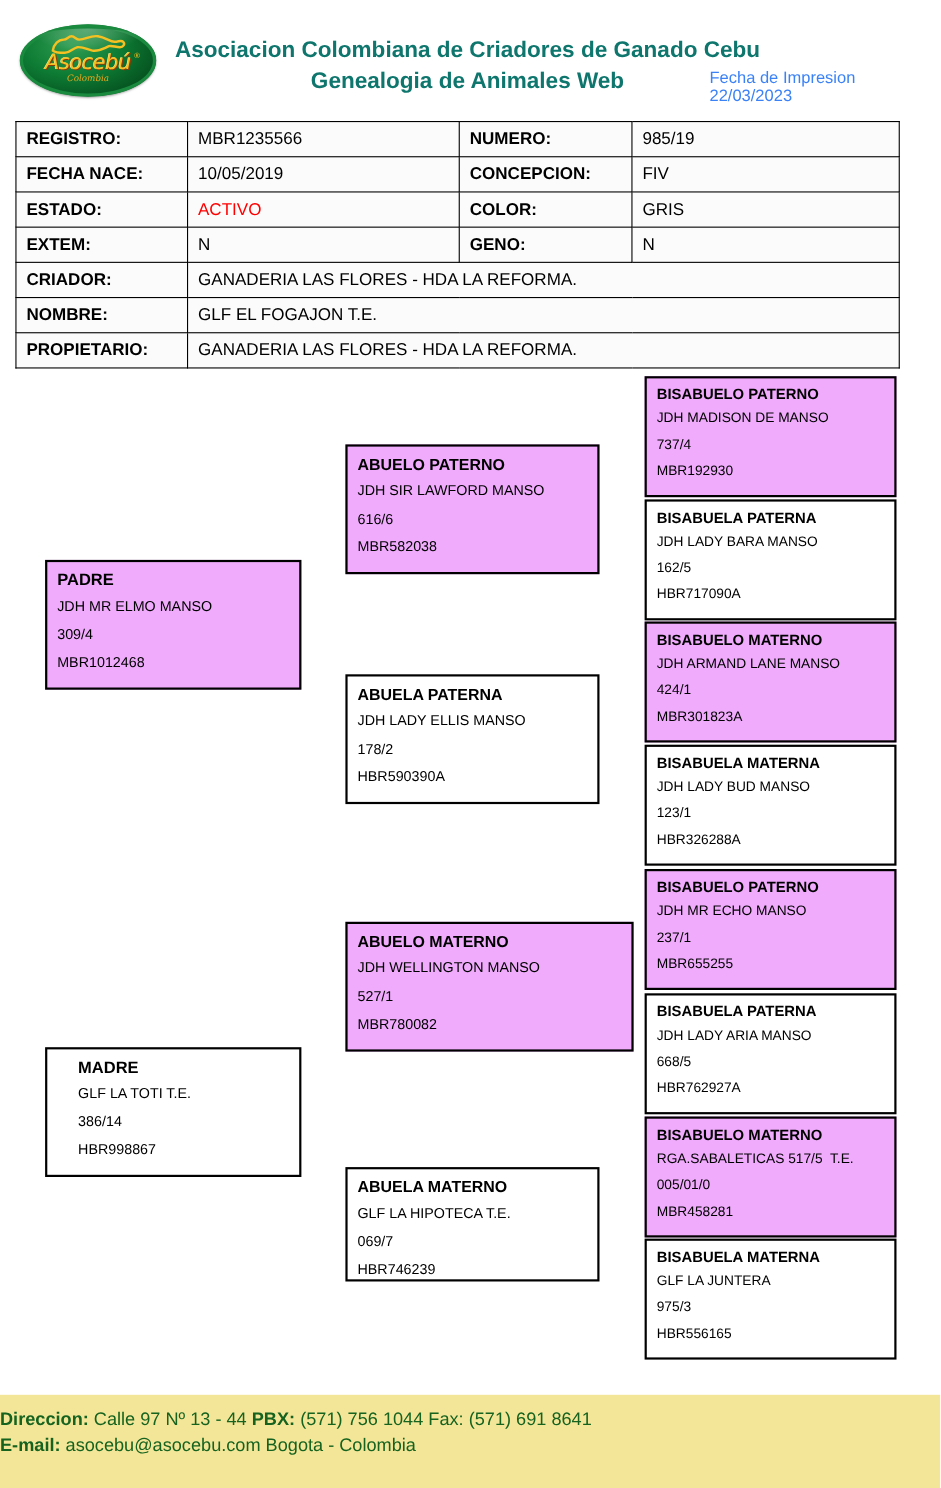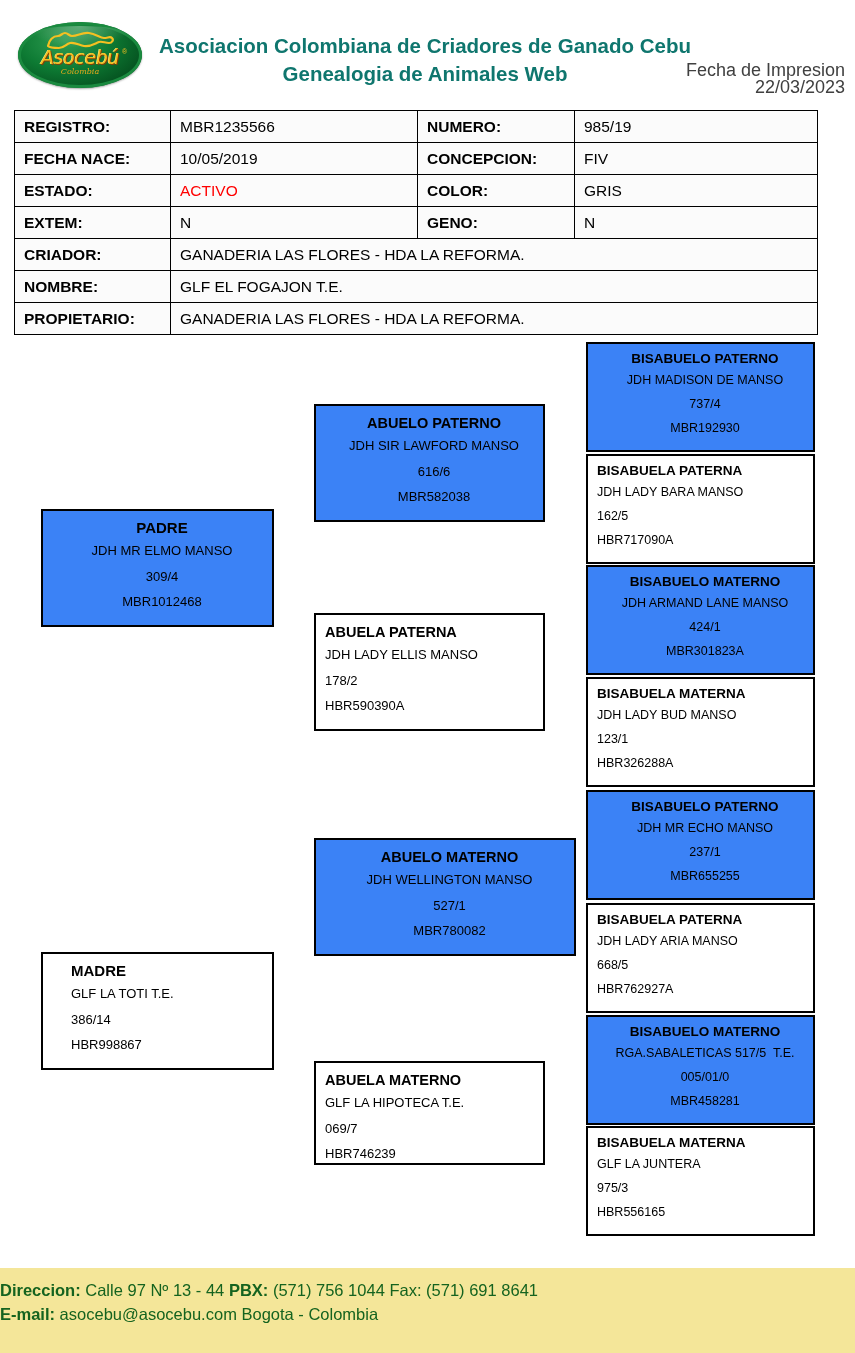--- a/index.html
+++ b/index.html
@@ -95,24 +95,24 @@
     color: #0f766e;
     line-height: 27px;
     white-space: nowrap;
   }
   .title-line-2 { margin-top: 1px; }
 
   .print-date {
     position: absolute;
     right: 10px; top: 62px;
     width: 200px;
-    text-align: right;
-    font-size: 18px;
+    text-align: left;
+    font-size: 15px;
     line-height: 17px;
-    color: #404040;
+    color: #3b82f6;
   }
 
   
   .info-table {
     position: absolute;
     left: 14px; top: 110px;
     width: 803px;
     border-collapse: collapse;
     table-layout: fixed;
   }
@@ -132,21 +132,21 @@
 
   
   .ped-box {
     position: absolute;
     border: 2.2px solid #000000;
     background: #ffffff;
     box-sizing: border-box;
     padding: 7px 0 0 9px;
     overflow: hidden;
   }
-  .ped-box.tinted { background: #3b82f6; text-align: center; }
+  .ped-box.tinted { background: #f0abfc; }
   .ped-title {
     font-weight: bold;
     font-size: 15px;
     line-height: 20px;
     white-space: nowrap;
   }
   .ped-line {
     font-size: 13px;
     line-height: 25.5px;
     white-space: pre;

